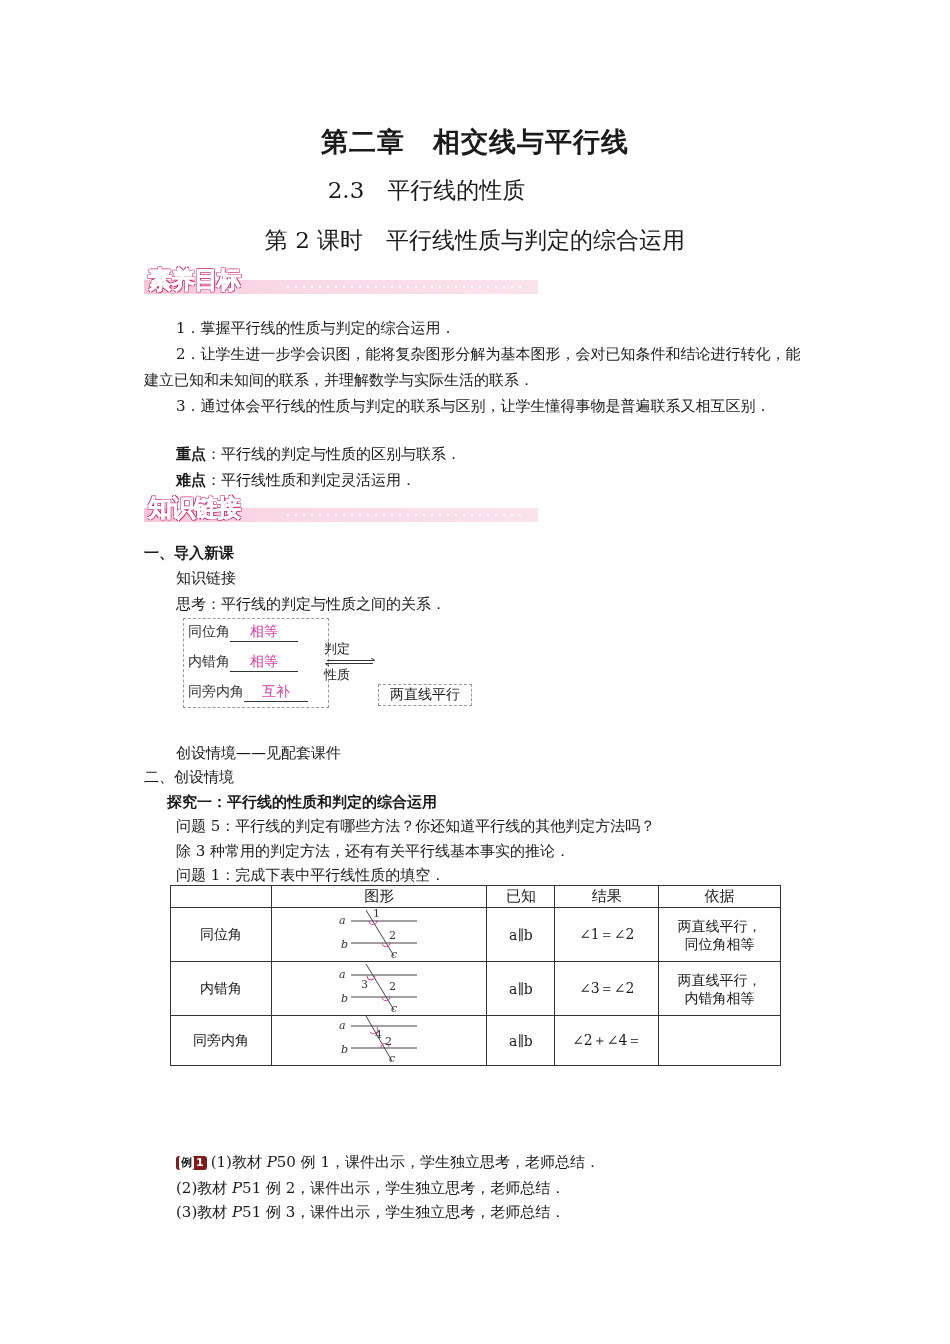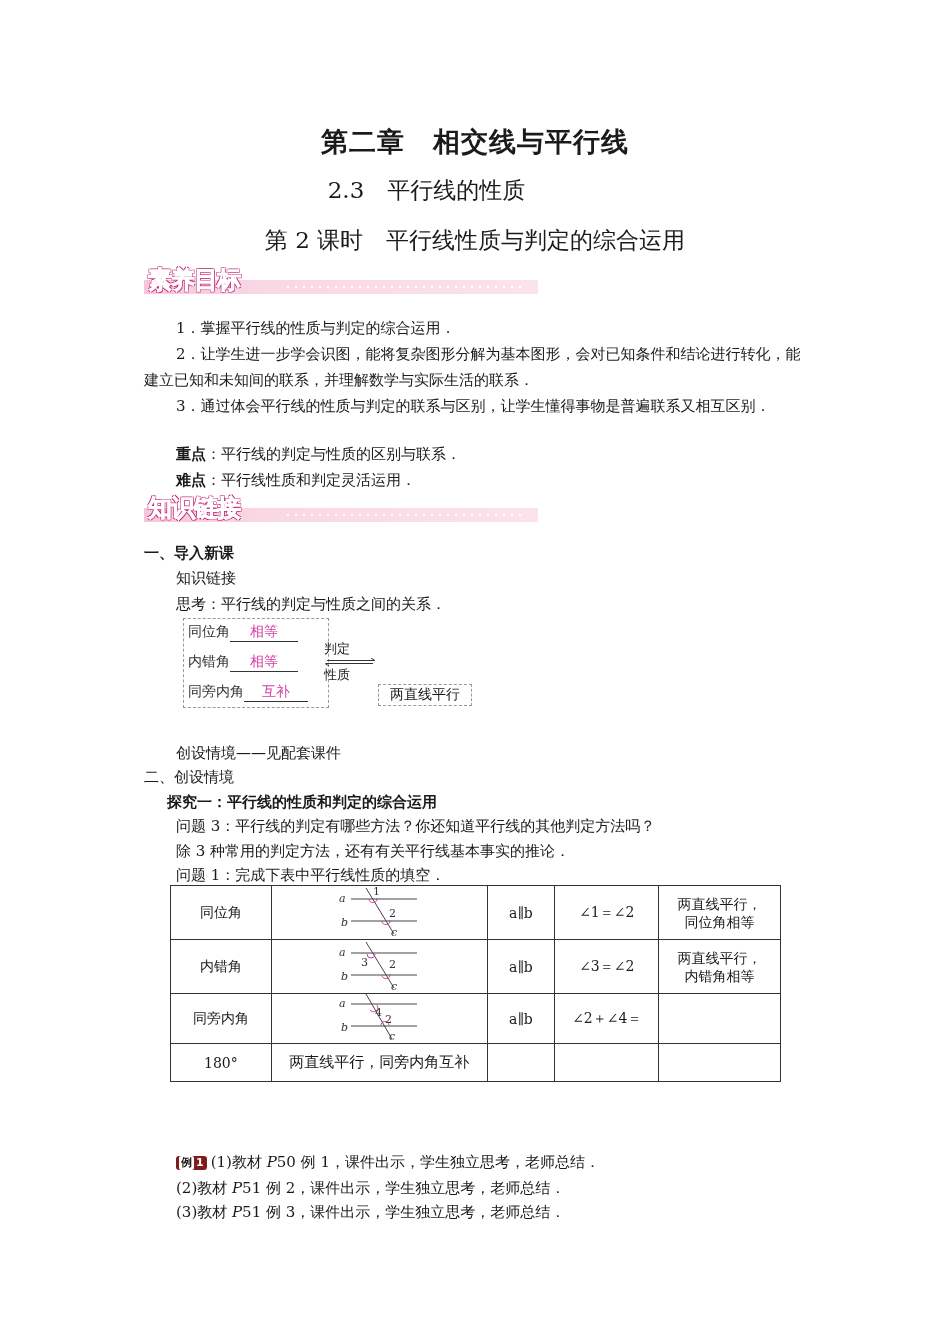--- a/index.html
+++ b/index.html
@@ -98,33 +98,40 @@
     <polyline points="47,0 51,2.5" stroke="#333" fill="none"></polyline>
     <polyline points="5,8 1,5.5" stroke="#333" fill="none"></polyline>
   </svg>
   <div>性质</div>
 </div>
 <div class="abs kright">两直线平行</div>
 
 <div class="abs p ind sans" style="top:743px;">创设情境——见配套课件</div>
 <div class="abs p flush sans" style="top:767px;">二、创设情境</div>
 <div class="abs p flush bold" style="top:792px;margin-left:23px;">探究一：平行线的性质和判定的综合运用</div>
-<div class="abs p ind" style="top:816px;">问题 3：平行线的判定有哪些方法？你还知道平行线的其他判定方法吗？</div>
+<div class="abs p ind" style="top:816px;">问题 5：平行线的判定有哪些方法？你还知道平行线的其他判定方法吗？</div>
 <div class="abs p ind" style="top:841px;">除 3 种常用的判定方法，还有有关平行线基本事实的推论．</div>
 <div class="abs p ind" style="top:865px;">问题 1：完成下表中平行线性质的填空．</div>
 
 <table class="tbl">
   <colgroup>
     <col style="width:101px">
       <col style="width:216px">
       <col style="width:68px">
       <col style="width:104px">
       <col style="width:122px">
   </colgroup>
   <tbody>
+      <tr class="hdr">
+    <td></td>
+    <td>图形</td>
+    <td>已知</td>
+    <td>结果</td>
+    <td>依据</td>
+  </tr>
   <tr class="r1">
     <td>同位角</td>
     <td>
       <svg width="80" height="50" viewBox="0 0 80 50">
         <line x1="12" y1="13" x2="78" y2="13" stroke="#444" stroke-width="1"></line>
         <line x1="12" y1="35" x2="78" y2="35" stroke="#444" stroke-width="1"></line>
         <line x1="27" y1="2" x2="55" y2="48" stroke="#444" stroke-width="1"></line>
         <path d="M 30 13 A 4 4 0 0 0 38 12" stroke="#d63aa3" fill="none"></path>
         <path d="M 43 35 A 4 4 0 0 0 51 34" stroke="#d63aa3" fill="none"></path>
         <text x="0" y="16" font-size="11" font-style="italic" fill="#333">a</text>
@@ -177,27 +184,20 @@
         <text x="2" y="37" font-size="11" font-style="italic" fill="#333">b</text>
         <text x="50" y="46" font-size="11" font-style="italic" fill="#333">c</text>
         <text x="36" y="22" font-size="11" fill="#333">4</text>
         <text x="46" y="29" font-size="11" fill="#333">2</text>
       </svg>
     </td>
     <td>a∥b</td>
     <td>∠2＋∠4＝</td>
     <td class="basis"></td>
   </tr>
-  <tr class="r4">
-    <td>180°</td>
-    <td class="wrap" style="padding:0 12px;">两直线平行，同旁内角互补</td>
-    <td></td>
-    <td></td>
-    <td></td>
-  </tr>
 </tbody>
   </table>
 
 <div class="abs p ind" style="top:1152px; left:176px;">
   <span class="ex-badge"><span class="em">例</span><span>1</span></span><span>(1)教材 </span><i class="it">P</i><span>50 例 1，课件出示，学生独立思考，老师总结．</span>
 </div>
 <div class="abs p ind" style="top:1178px; left:176px;">
   <span>(2)教材 </span><i class="it">P</i><span>51 例 2，课件出示，学生独立思考，老师总结．</span>
 </div>
 <div class="abs p ind" style="top:1202px; left:176px;">

